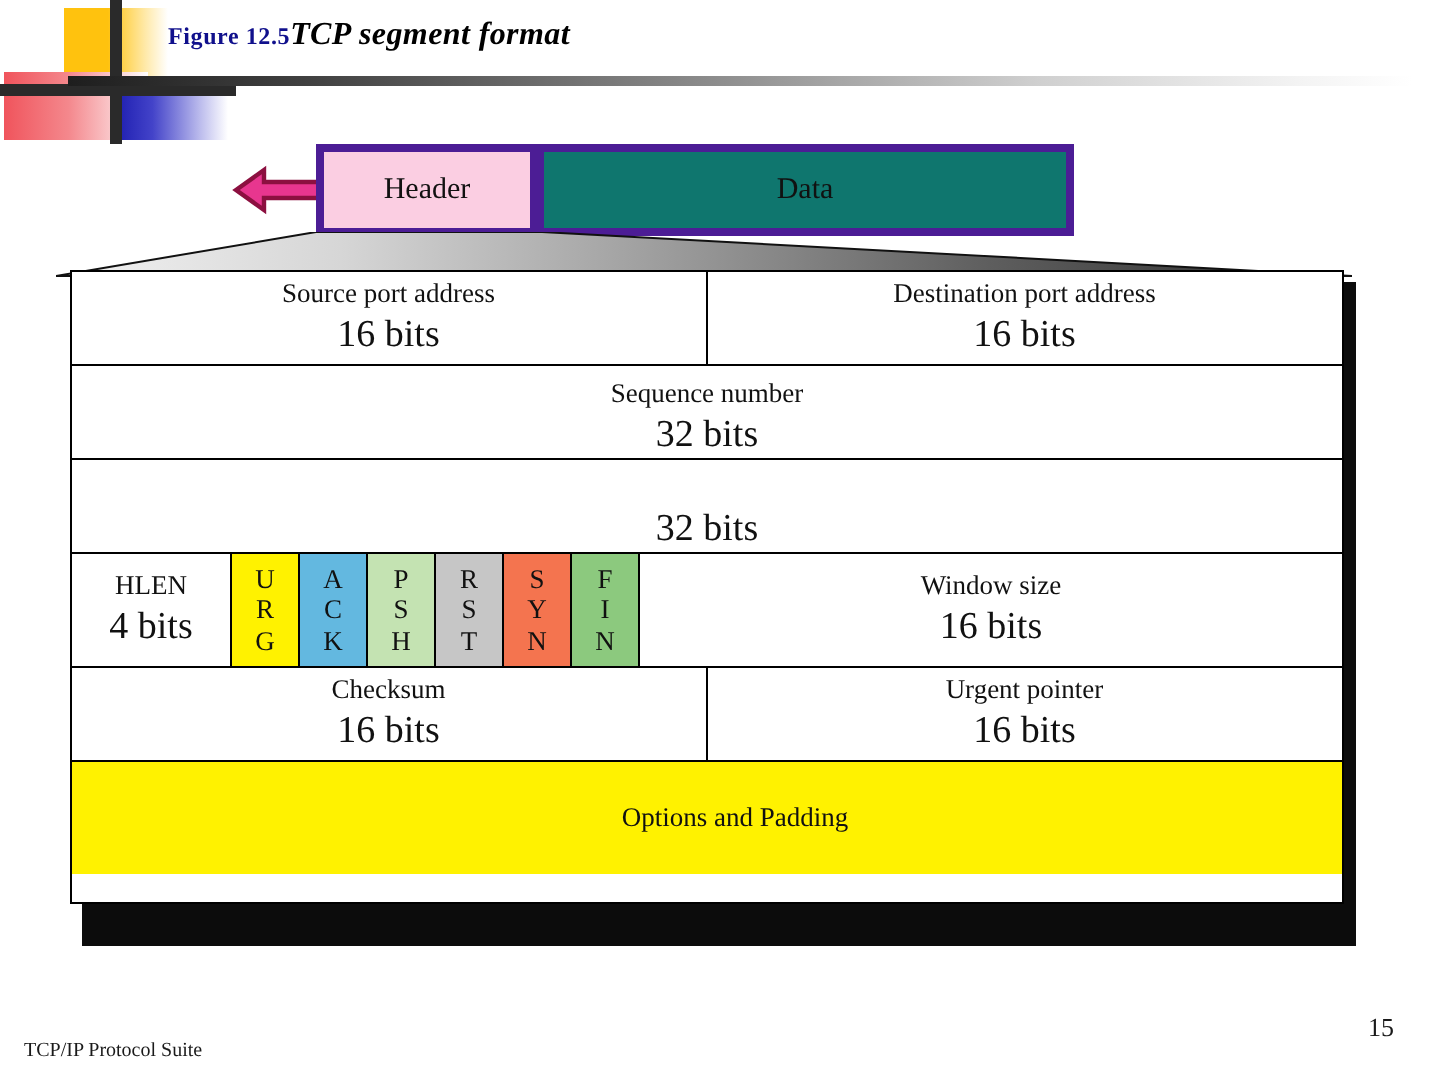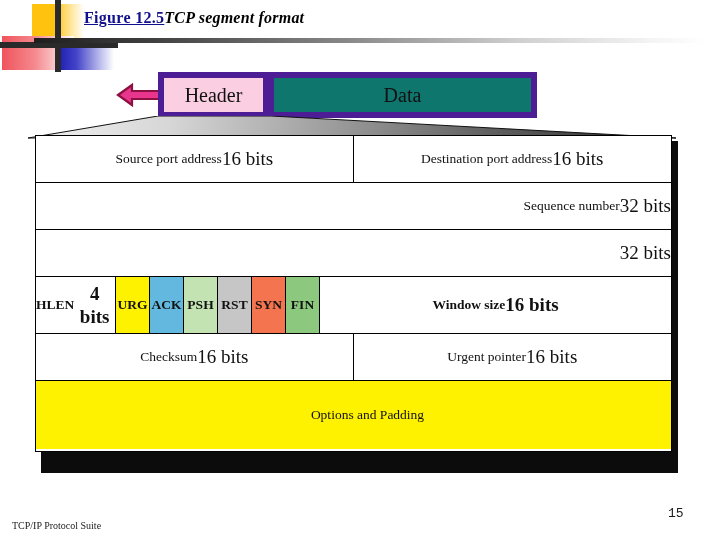--- a/index.html
+++ b/index.html
@@ -36,43 +36,42 @@
   .deco-hbar {
     position: absolute; left: 0px; top: 42px; width: 118px; height: 6px;
     background: #2a2a2a;
   }
 
   
   #title-row {
     position: absolute; left: 84px; top: 9px; white-space: nowrap;
   }
   #fig-num {
-    font-weight: bold; font-size: 16px; color: #10108C;
+    font-weight: bold; font-size: 12px; color: #10108C;
     letter-spacing: 0.3px;
-    text-decoration: underline;
   }
   #fig-title {
     font-weight: bold; font-style: italic; font-size: 16px; color: #000000;
     letter-spacing: 0.2px;
   }
 
   
   #rule {
     position: absolute; left: 34px; top: 38px; width: 672px; height: 5px;
     background: linear-gradient(to right, #1e1e1e 0%, #414141 18%, #8c8c8c 48%, #cfcfcf 72%, #f4f4f4 92%, #ffffff 100%);
   }
 
   
   #packet { position: absolute; left: 158px; top: 72px; width: 379px; height: 46px; }
   .pk-box {
     position: absolute; top: 0; height: 100%;
-    border: 6px solid #4c1d95;
+    border: 4px solid #4c1d95;
     box-sizing: border-box;
     display: flex; align-items: center; justify-content: center;
-    font-size: 20px; color: #111;
+    font-size: 15px; color: #111;
   }
   #pk-header { left: 0; width: 111px; background: #FBCEE2; }
   #pk-data   { left: 110px; width: 269px; background: #0f766e; }
 
   
   #arrow { position: absolute; left: 116px; top: 82px; width: 48px; height: 26px; }
 
   
   #fan { position: absolute; left: 28px; top: 116px; width: 648px; height: 24px; }
 
@@ -85,57 +84,57 @@
   }
   #tbl-shadow {
     position: absolute; left: 41px; top: 141px; width: 637px; height: 332px;
     background: #0c0c0c;
   }
   .row { display: flex; width: 100%; box-sizing: border-box; }
   .cell {
     box-sizing: border-box;
     border-right: 1.5px solid #000;
     border-bottom: 1.5px solid #000;
-    display: flex; flex-direction: row;
+    display: flex; flex-direction: column;
     align-items: center; justify-content: center;
     font-size: 13.5px; color: #111; line-height: 1.22;
     text-align: center;
   }
   .cell:last-child { border-right: none; }
   .row:last-child .cell { border-bottom: none; }
   .half { width: 50%; height: 47px; }
   .full { width: 100%; height: 47px; justify-content: flex-end; }
 
   
-  .fl-row { height: 57px; font-weight: bold; }
+  .fl-row { height: 57px; }
   .fl-cell { height: 57px; }
   .c-hlen     { width: 80px; }
   .c-reserved { width: 79px; }
   .c-flag {
     width: 34px;
     font-size: 13.5px; line-height: 1.12;
     border-right: 1.5px solid #000;
   }
   .c-window { flex: 1 1 auto; }
 
   
   .opt-row  { height: 70px; }
-  .opt-cell { width: 100%; height: 68px; background: #FFF200; border-right: none; border-bottom: none; padding-left: 28px; }
+  .opt-cell { width: 100%; height: 56px; background: #FFF200; border-right: none; border-bottom: none; padding-left: 28px; }
 
   .bits { font-size: 19px; }
 
   
   #footer-text {
     position: absolute; left: 12px; top: 520px;
     font-family: Liberation Serif, serif;
     font-size: 10px; color: #1a1a1a;
   }
   #footer-page {
-    position: absolute; left: 668px; top: 506px;
-    font-family: Liberation Mono, monospace;
+    position: absolute; left: 684px; top: 506px;
+    font-family: Liberation Serif, serif;
     font-size: 13px; color: #1a1a1a;
   }
 </style>
 </head>
 <body>
 
 <div id="deco">
   <div class="deco-yellow"></div>
   <div class="deco-red"></div>
   <div class="deco-blue"></div>

